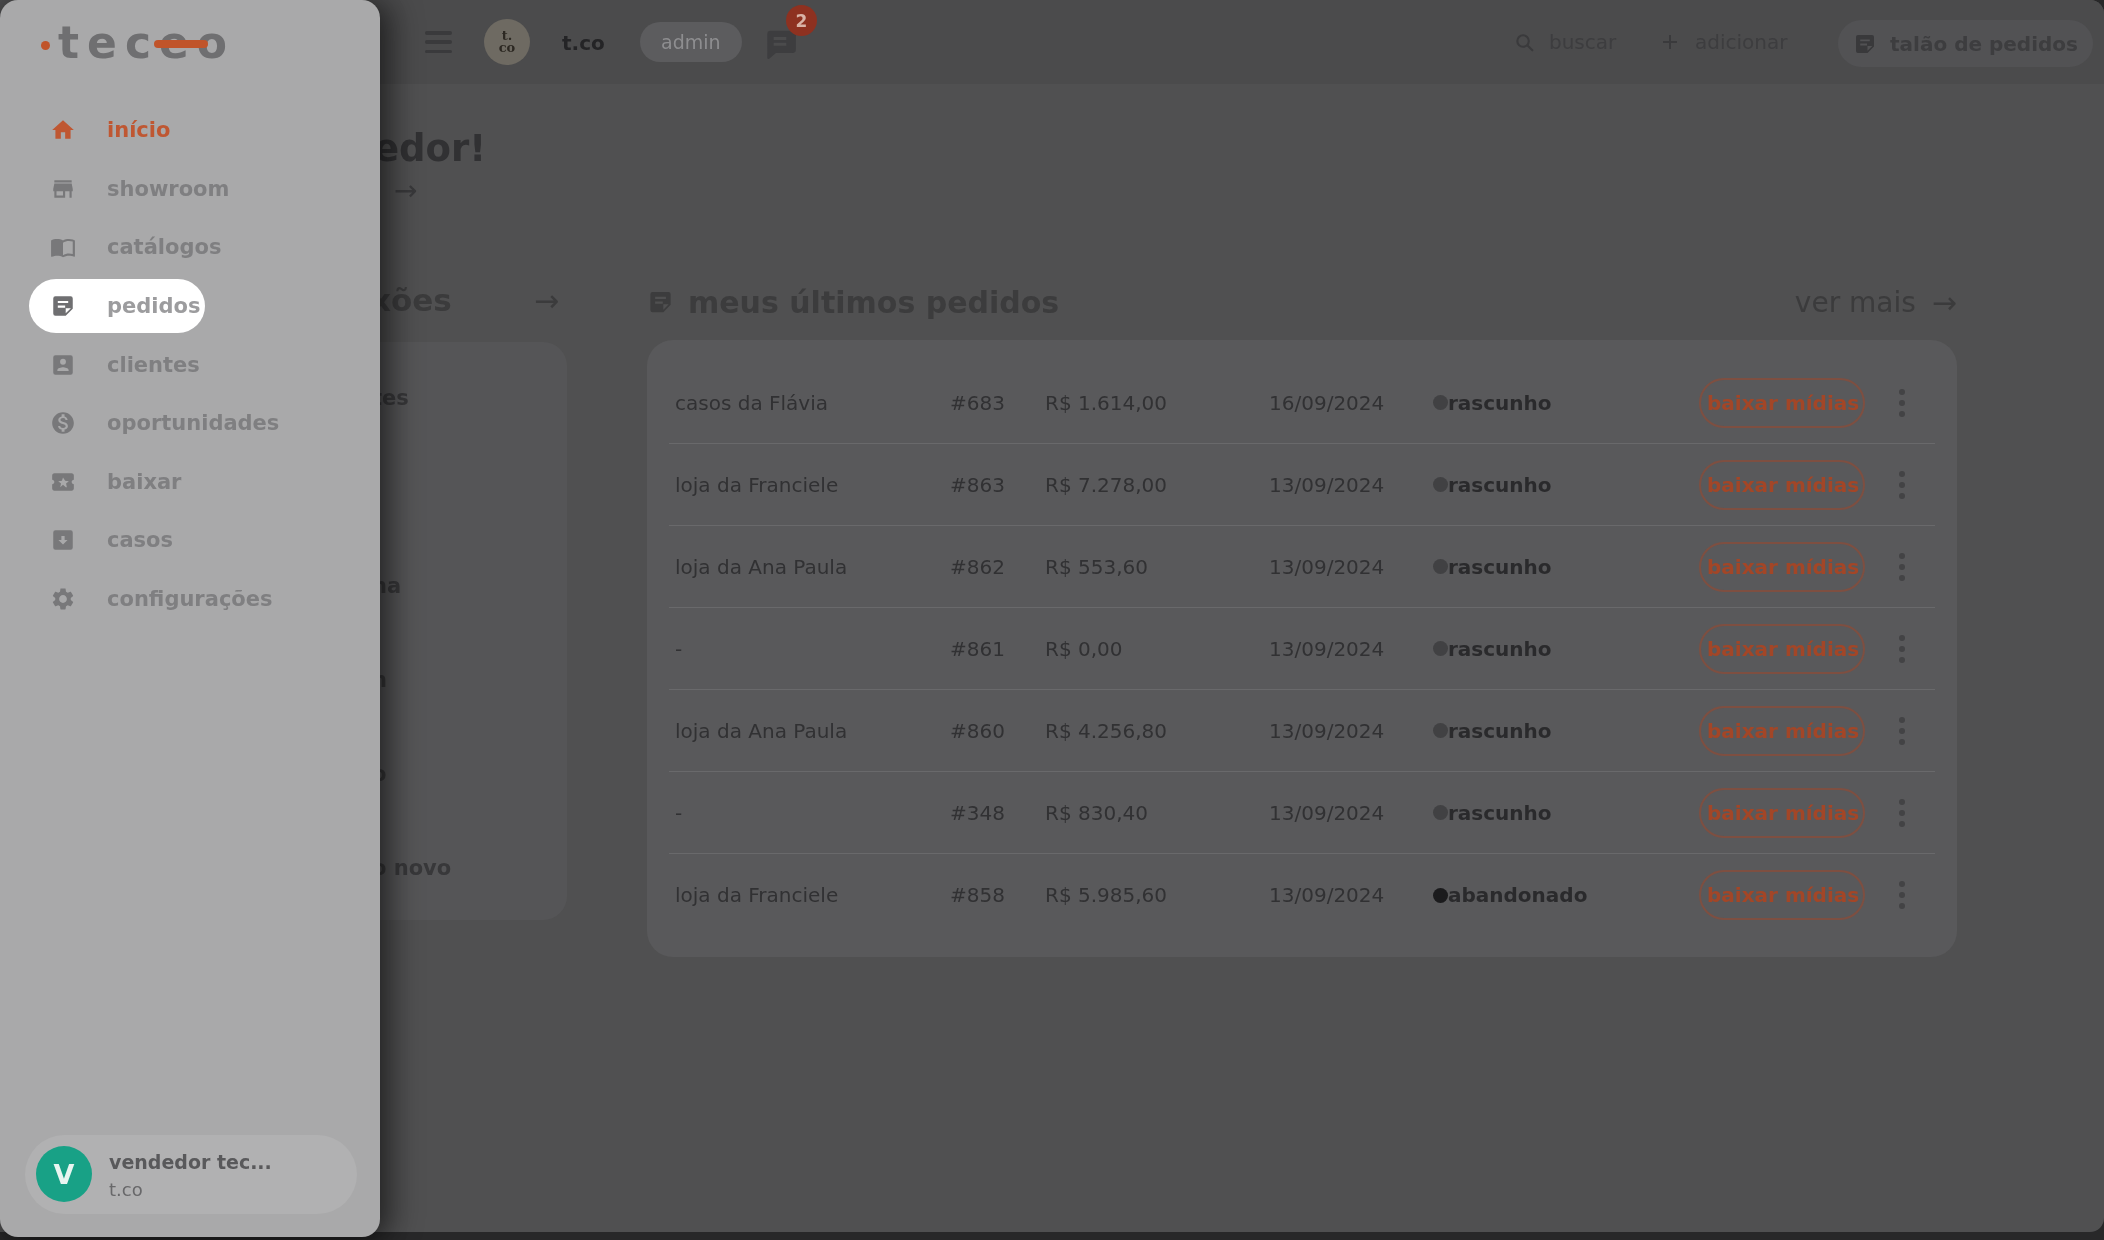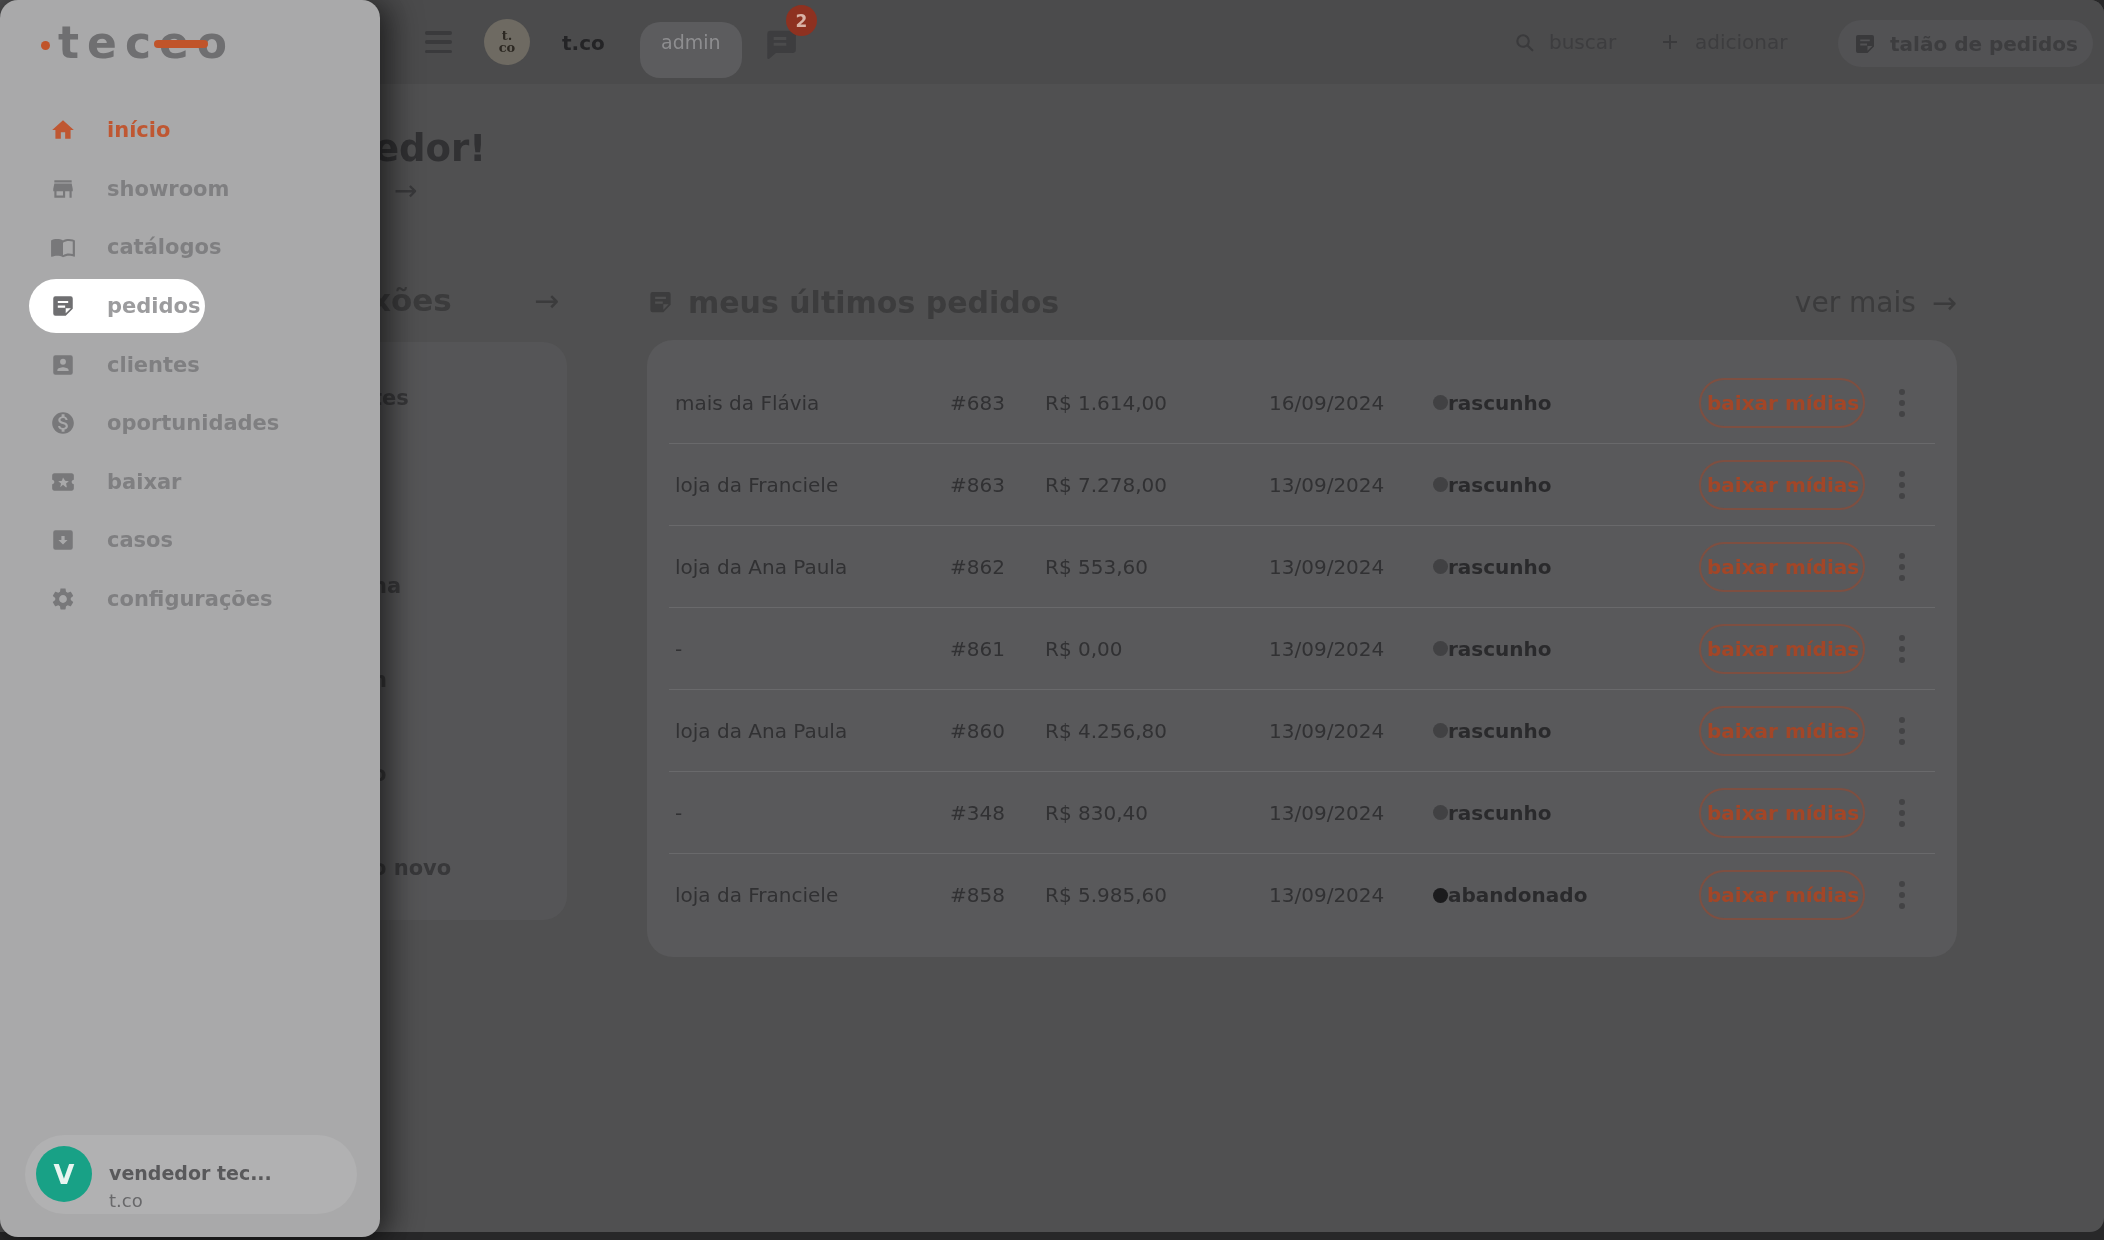--- a/index.html
+++ b/index.html
@@ -11,21 +11,21 @@
   .abs{position:absolute;}
   .vcenter{transform:translateY(-50%);}
   .ic{display:block;}
   
   .hamburger{left:425px;top:31px;width:27px;height:22px;display:flex;flex-direction:column;justify-content:space-between;}
   .hamburger i{display:block;height:3.5px;border-radius:2px;background:#3a3a3c;}
   .ws-avatar{left:484px;top:19px;width:46px;height:46px;border-radius:50%;background:#6e6a62;
     display:flex;flex-direction:column;align-items:center;justify-content:center;
     font-family:"DejaVu Serif","Liberation Serif",serif;font-size:13px;line-height:12px;color:#2c2822;font-weight:700;}
   .ws-name{left:562px;top:43px;font-size:20px;font-weight:600;color:#242426;}
-  .admin-badge{left:640px;top:22px;height:56px;line-height:40px;padding:0 21px;border-radius:20px;background:#5c5c5e;
+  .admin-badge{left:640px;top:22px;height:40px;line-height:40px;padding:0 21px;border-radius:20px;background:#5c5c5e;
     font-size:19px;color:#8e8e90;}
   .chat-btn{left:761px;top:26px;width:38px;height:38px;color:#3d3d3f;}
   .chat-badge{left:786px;top:5px;width:31px;height:31px;border-radius:50%;background:var(--badge-red,#8e3120);
     color:#d9b3a6;font-size:17px;font-weight:700;display:flex;align-items:center;justify-content:center;}
   .tb-action{display:flex;align-items:center;gap:13px;color:#3d3d3f;font-size:20px;}
   .search-btn{left:1513px;top:42px;}
   .add-btn{left:1658px;top:42px;}
   .talao-btn{left:1838px;top:20px;width:255px;height:47px;border-radius:24px;background:#525254;
     display:flex;align-items:center;justify-content:center;gap:13px;color:#3d3d3f;font-size:20px;font-weight:600;}
   .talao-btn .ic{color:#39393b;}
@@ -71,21 +71,21 @@
   .nav-item .nav-icon{position:absolute;left:50px;top:50%;transform:translateY(-50%);width:26px;height:26px;color:#78787a;}
   .nav-item .nav-label{position:absolute;left:107px;top:50%;transform:translateY(-50%);font-size:21px;font-weight:600;color:#7f7f81;white-space:nowrap;}
   .nav-item.active .nav-icon,.nav-item.active .nav-label{color:var(--accent,#bf5732);}
   .nav-item.spotlight .pill{display:block;position:absolute;left:29px;top:2px;width:176px;height:54px;border-radius:27px;
     background:var(--spotlight,#ffffff);}
   .nav-item.spotlight .nav-icon{color:#6f6f71;z-index:1;}
   .nav-item.spotlight .nav-label{color:#9c9c9e;z-index:1;}
   .user-card{position:absolute;left:25px;top:1135px;width:332px;height:79px;border-radius:40px;background:#b1b1b2;}
   .user-avatar{position:absolute;left:11px;top:11px;width:56px;height:56px;border-radius:50%;background:var(--teal,#18a186);
     color:#e9f5f1;font-size:27px;font-weight:600;display:flex;align-items:center;justify-content:center;}
-  .user-texts{position:absolute;left:84px;top:25px;line-height:27px;}
+  .user-texts{position:absolute;left:84px;top:14px;line-height:27px;}
   .user-name{font-size:19px;font-weight:600;color:#59595b;white-space:nowrap;}
   .user-org{font-size:18px;color:#68686a;}
 </style>
 </head>
 <body>
 
 <div id="app">
   <div class="main">
     <div class="topbar">
       <div class="abs hamburger">
@@ -154,21 +154,21 @@
         </span>
       <span class="orders-title">meus últimos pedidos</span>
       <span class="orders-spacer"></span>
       <span class="see-more">
         <span>ver mais</span>
         <span class="arr">→</span>
       </span>
     </div>
     <div class="abs orders-card" id="orders-card">
         <div class="row">
-    <span class="cell store">mais da Flávia</span>
+    <span class="cell store">casos da Flávia</span>
     <span class="cell num">#683</span>
     <span class="cell val">R$ 1.614,00</span>
     <span class="cell date">16/09/2024</span>
     <span class="cell status">
       <i class="dot"></i>
       <span class="st-label">rascunho</span>
     </span>
     <span class="cell btncell"><button class="dl-btn">baixar mídias</button></span>
     <span class="cell kebabcell">
             <span class="kebab">

